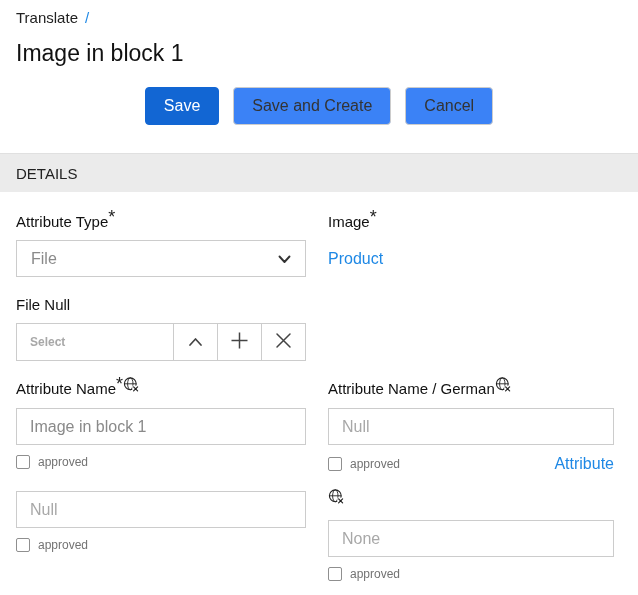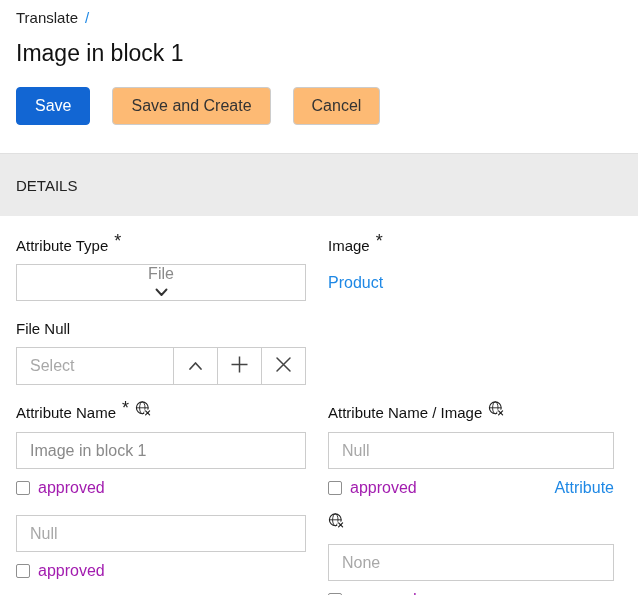--- a/index.html
+++ b/index.html
@@ -28,45 +28,46 @@
     font-size: 23px;
     font-weight: 400;
     color: #111;
   }
 
   
   .toolbar {
     padding: 0 16px;
     margin-top: 20px;
     display: flex;
-    gap: 22px;
+    gap: 14px;
+    justify-content: center;
   }
   .btn {
     height: 38px;
     padding: 0 18px;
     font-family: "Liberation Sans", sans-serif;
     font-size: 16px;
     border-radius: 4px;
     border: 1px solid #ccc;
-    background: #fdba74;
+    background: #3b82f6;
     color: #333;
     cursor: pointer;
     display: inline-flex;
     align-items: center;
   }
   .btn.primary {
     background: #1266d3;
     border-color: #1266d3;
     color: #fff;
   }
 
   
   .panel-header {
     margin-top: 28px;
-    height: 63px;
+    height: 39px;
     background: #ebebeb;
     border-top: 1px solid #e0e0e0;
     display: flex;
     align-items: center;
     padding: 0 16px;
     font-size: 15px;
     color: #222;
   }
 
   
@@ -77,21 +78,20 @@
     column-gap: 22px;
   }
   .cell { margin-bottom: 18px; }
 
   .field-label {
     font-size: 15px;
     color: #111;
     margin-bottom: 9px;
     display: flex;
     align-items: flex-start;
-    gap: 6px;
     line-height: 19px;
   }
   .required-mark {
     font-size: 18px;
     line-height: 12px;
     position: relative;
     top: -1px;
     color: #222;
   }
   .globe-icon { position: relative; top: -3px; }
@@ -104,21 +104,20 @@
     background: #fff;
     font-size: 16px;
   }
   .select-box {
     display: flex;
     align-items: center;
     justify-content: space-between;
     padding: 0 14px;
     color: #8a8a8a;
     cursor: pointer;
-    flex-direction: column;
   }
   .text-input {
     padding: 0 13px;
     color: #8a8a8a;
     font-family: "Liberation Sans", sans-serif;
     outline: none;
   }
   .text-input::placeholder { color: #a8a8a8; opacity: 1; }
 
   .entity-link, .translate-link {
@@ -133,24 +132,25 @@
   .link-multi {
     display: flex;
     align-items: stretch;
     height: 38px;
   }
   .link-multi .lm-input {
     flex: 1;
     border: none;
     outline: none;
     padding: 0 13px;
-    font-size: 16px;
+    font-size: 12px;
     font-family: "Liberation Sans", sans-serif;
     color: #404040;
     min-width: 0;
+    font-weight: bold;
   }
   .link-multi .lm-input::placeholder { color: #a8a8a8; opacity: 1; }
   .lm-btn {
     width: 44px;
     border: none;
     border-left: 1px solid #ccc;
     background: #fff;
     display: flex;
     align-items: center;
     justify-content: center;
@@ -169,21 +169,21 @@
     appearance: none;
     -webkit-appearance: none;
     width: 14px;
     height: 14px;
     border: 1px solid #8f8f8f;
     border-radius: 2px;
     background: #fff;
     cursor: pointer;
     margin: 0;
   }
-  .approved-label { font-size: 16px; color: #a21caf; }
+  .approved-label { font-size: 12px; color: #737373; }
 </style>
 </head>
 <body>
 
 <div class="breadcrumb">
   <a class="crumb">Translate</a><span class="sep">/</span>
 </div>
 
 <h1 class="page-title">Image in block 1</h1>
 
@@ -269,21 +269,21 @@
     <div class="approved-row">
       <span class="approved-left">
         <input type="checkbox" class="checkbox" style="">
         <span class="approved-label">approved</span>
       </span>
     </div>
   </div>
 
   <div class="cell">
     <div class="field-label">
-      <span>Attribute Name / Image</span>
+      <span>Attribute Name / German</span>
       <span class="globe-icon">
         <svg width="16" height="16" viewBox="0 0 16 16">
             <circle cx="7.3" cy="7.8" r="5.9" fill="none" stroke="#222" stroke-width="1.1"></circle>
             <ellipse cx="7.3" cy="7.8" rx="2.7" ry="5.9" fill="none" stroke="#222" stroke-width="0.9"></ellipse>
             <line x1="1.4" y1="7.8" x2="13.2" y2="7.8" stroke="#222" stroke-width="0.9"></line>
             <rect x="9.3" y="9.6" width="6.7" height="6.4" fill="#fff"></rect>
             <path d="M10.6 10.9 L14.6 14.9 M14.6 10.9 L10.6 14.9" stroke="#222" stroke-width="1.2" stroke-linecap="round"></path>
           </svg>
       </span>
     </div>

